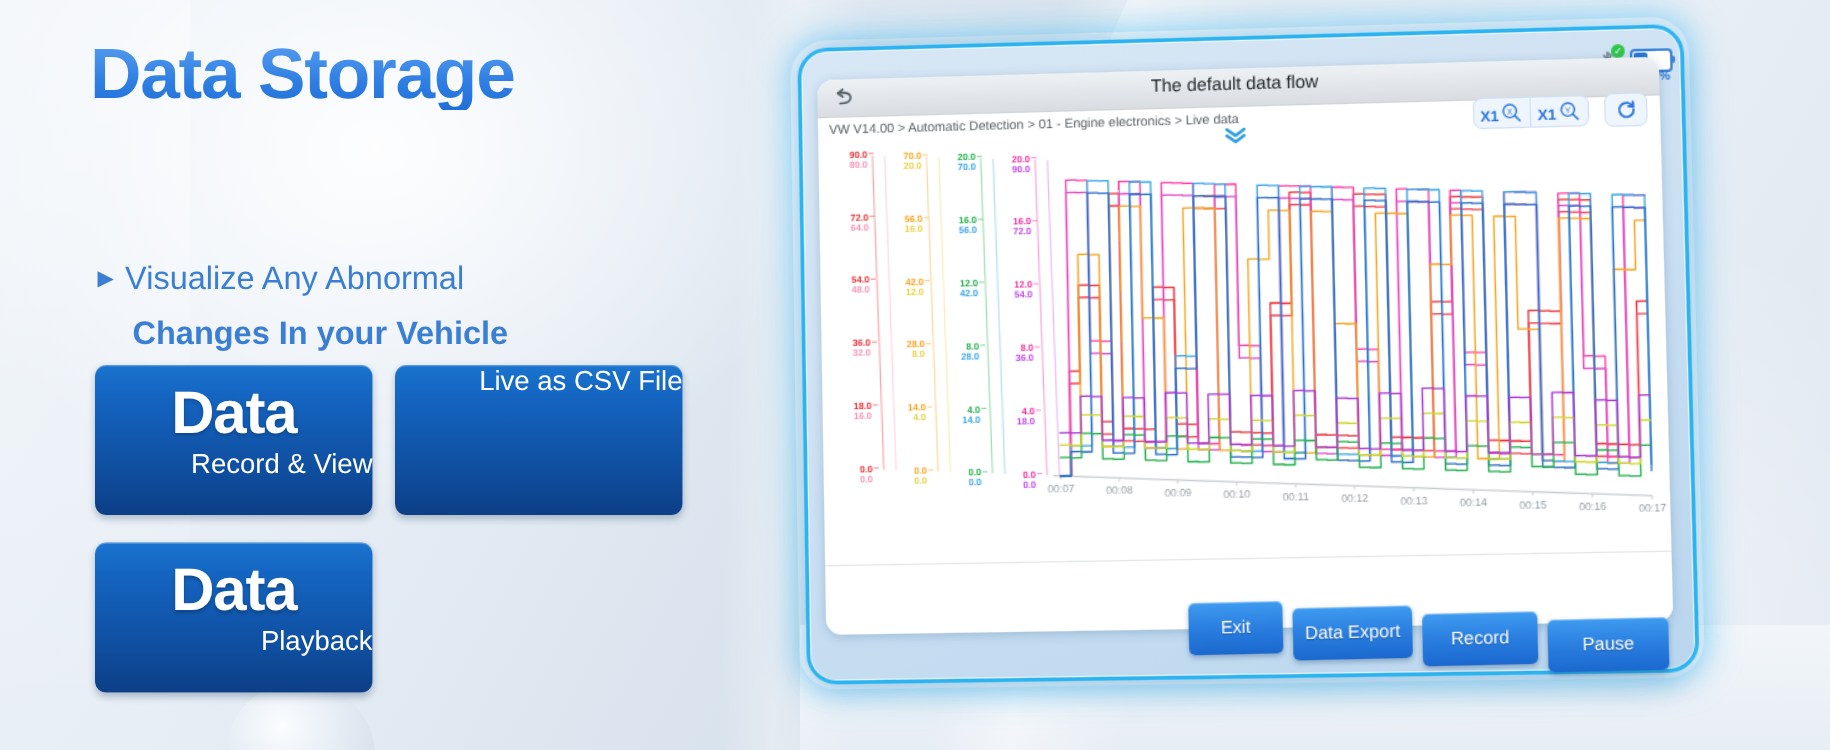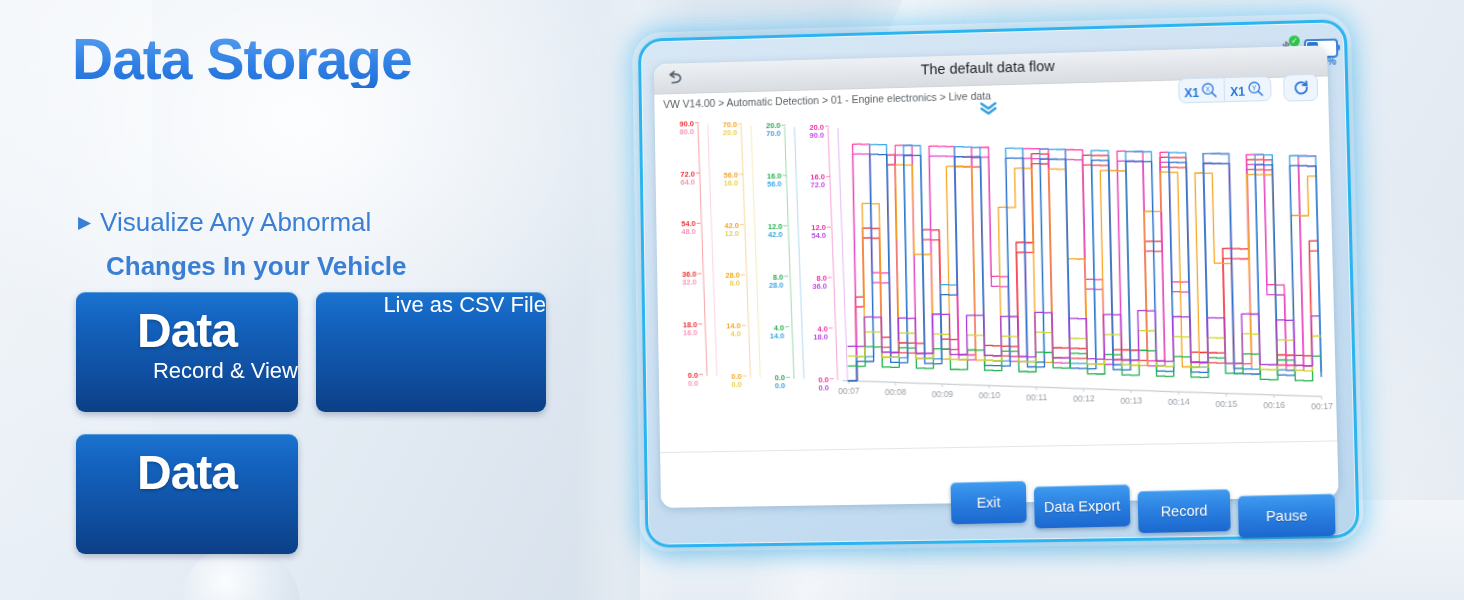--- a/index.html
+++ b/index.html
@@ -145,20 +145,21 @@
 
   <div class="badge" id="badge-data-record">
     <span class="big">Data</span>
     <span class="small">Record &amp; View</span>
   </div>
   <div class="badge" id="badge-export">
     <span class="small">Live as CSV File</span>
   </div>
   <div class="badge" id="badge-playback">
     <span class="big">Data</span>
+    <span class="small">Playback</span>
   </div>
 </div>
 
 <div id="tablet">
   <div class="tab-shadow"></div>
   <div class="tab-body"></div>
   <div class="tab-glow"></div>
 
   <div class="statusbar">
     <div class="bt-wrap">

